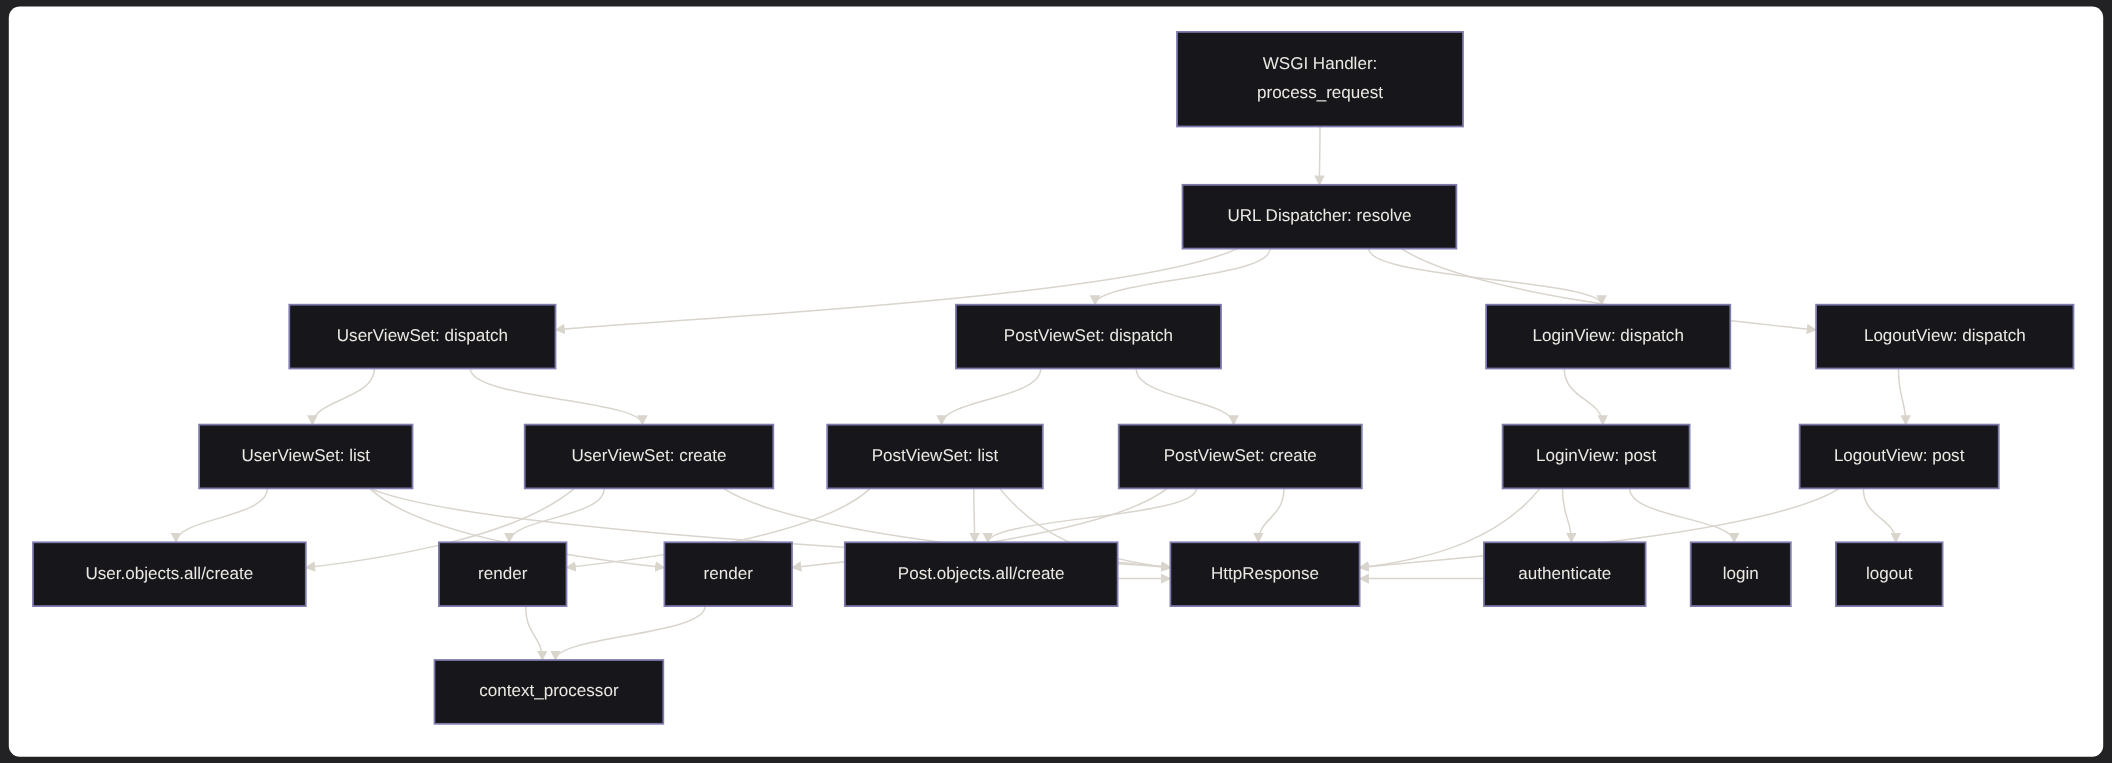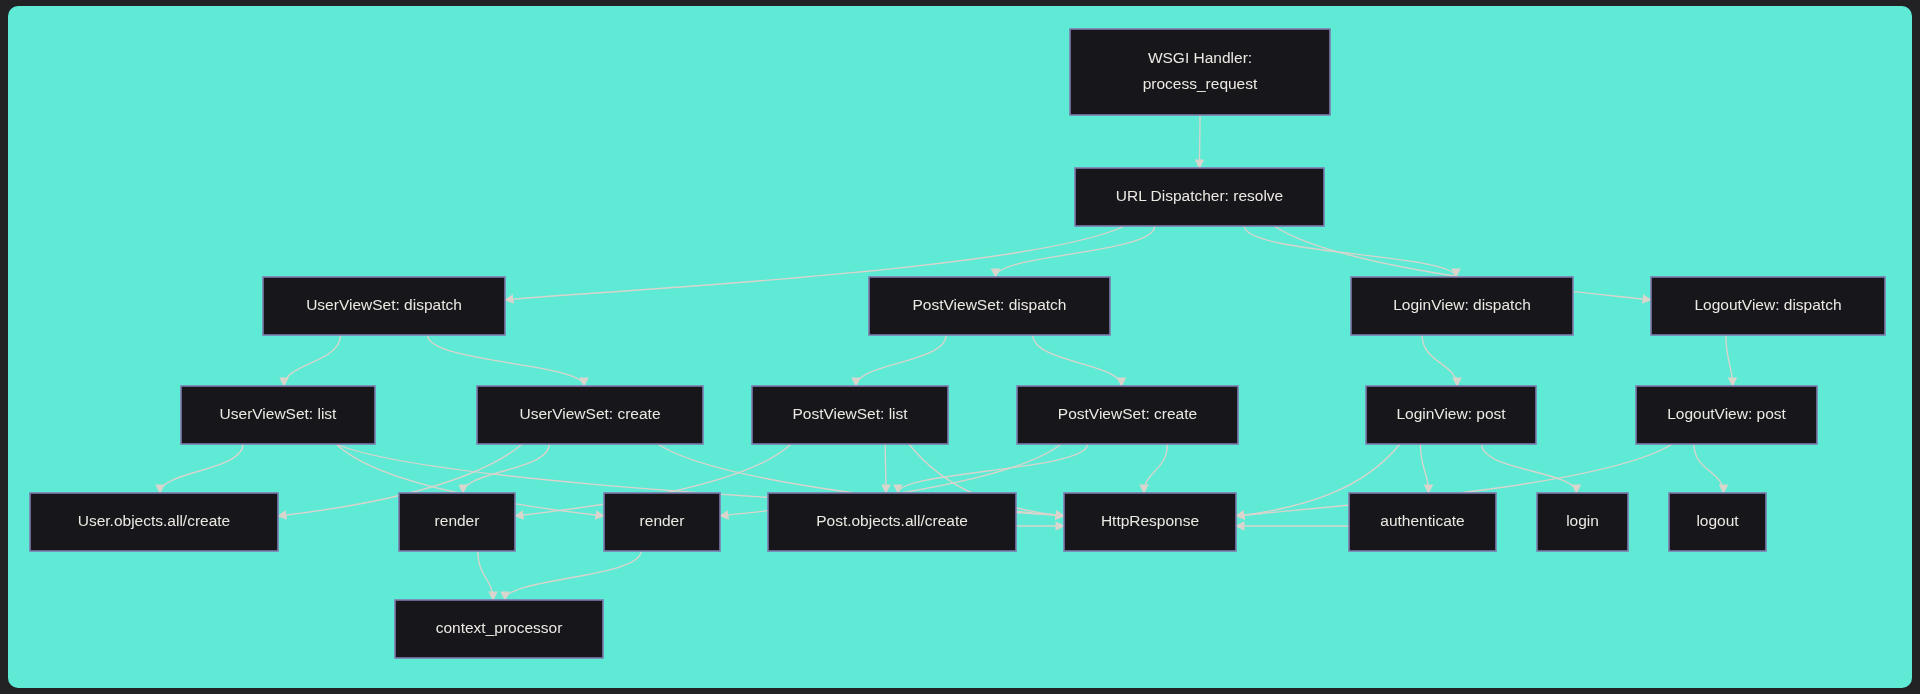--- a/index.html
+++ b/index.html
@@ -16,21 +16,21 @@
     left: 0; top: 0;
     width: 1920px;
     height: 694px;
     background: #222225;
   }
   #canvas {
     position: absolute;
     left: 8px; top: 6px;
     width: 1904px;
     height: 682px;
-    background: #5eead4;
+    background: #ffffff;
     border-radius: 10px;
     overflow: hidden;
   }
   svg#graph {
     position: absolute;
     left: 0; top: 0;
     width: 1904px;
     height: 682px;
     display: block;
   }

